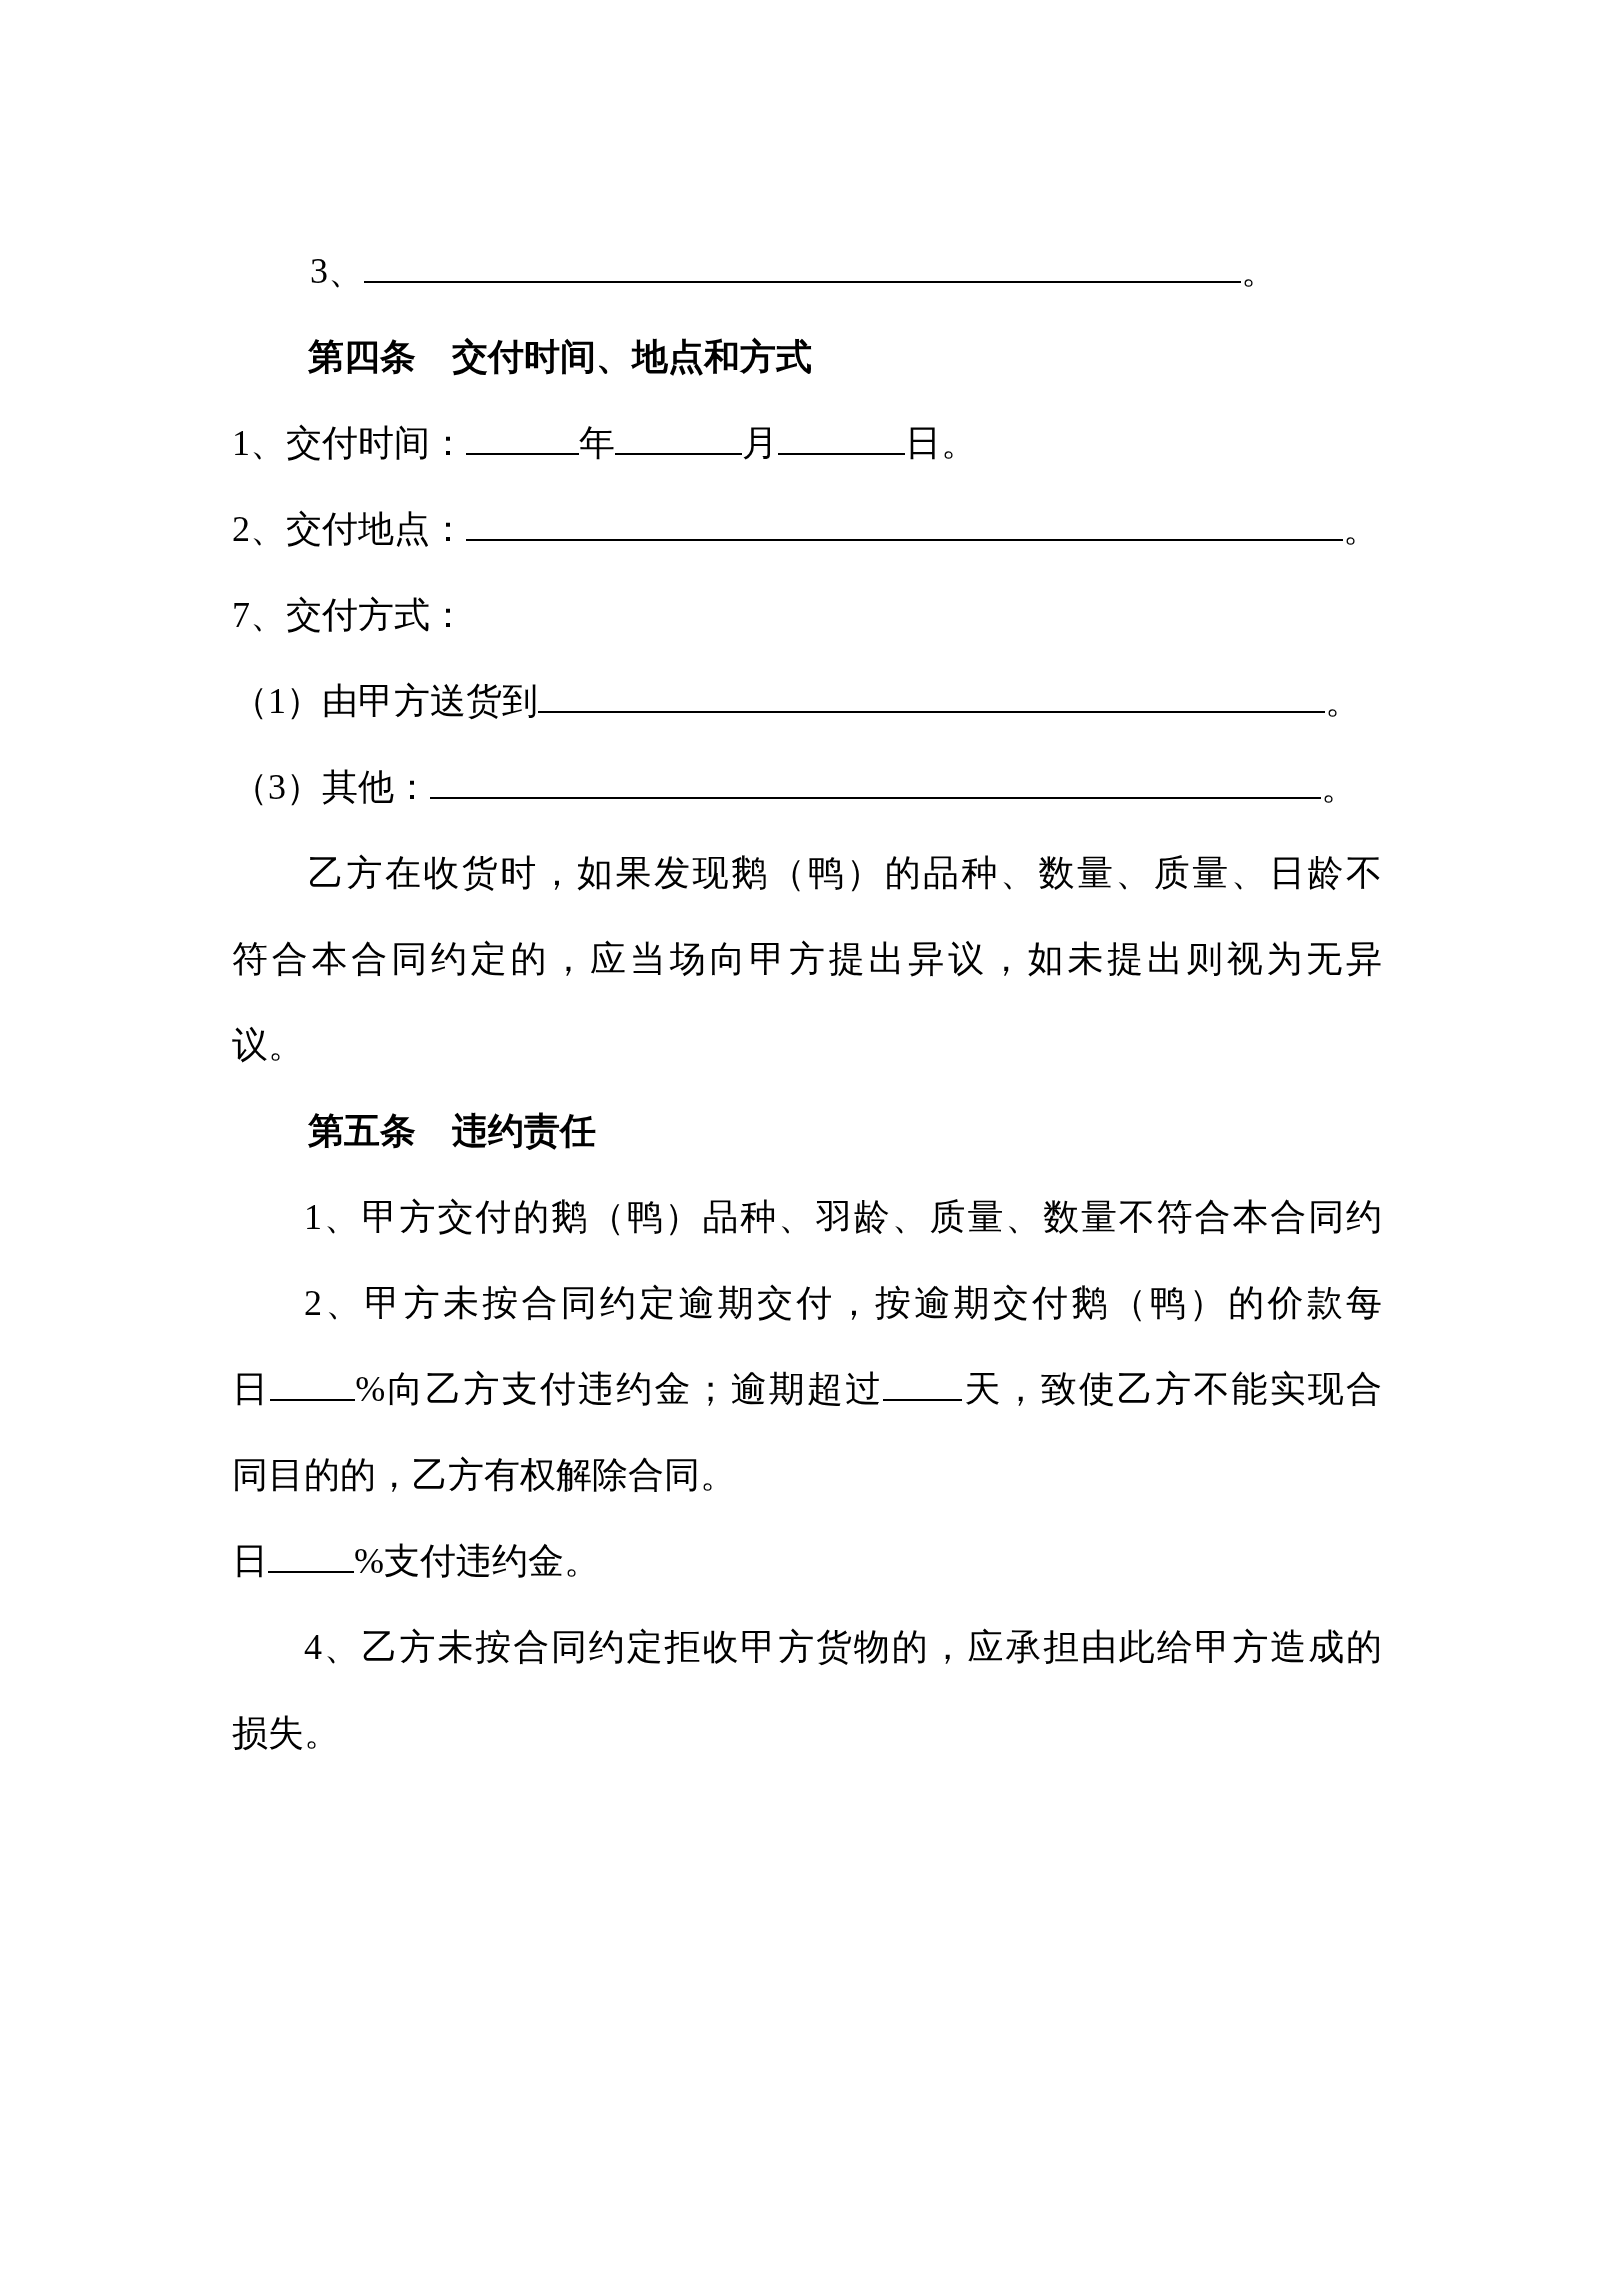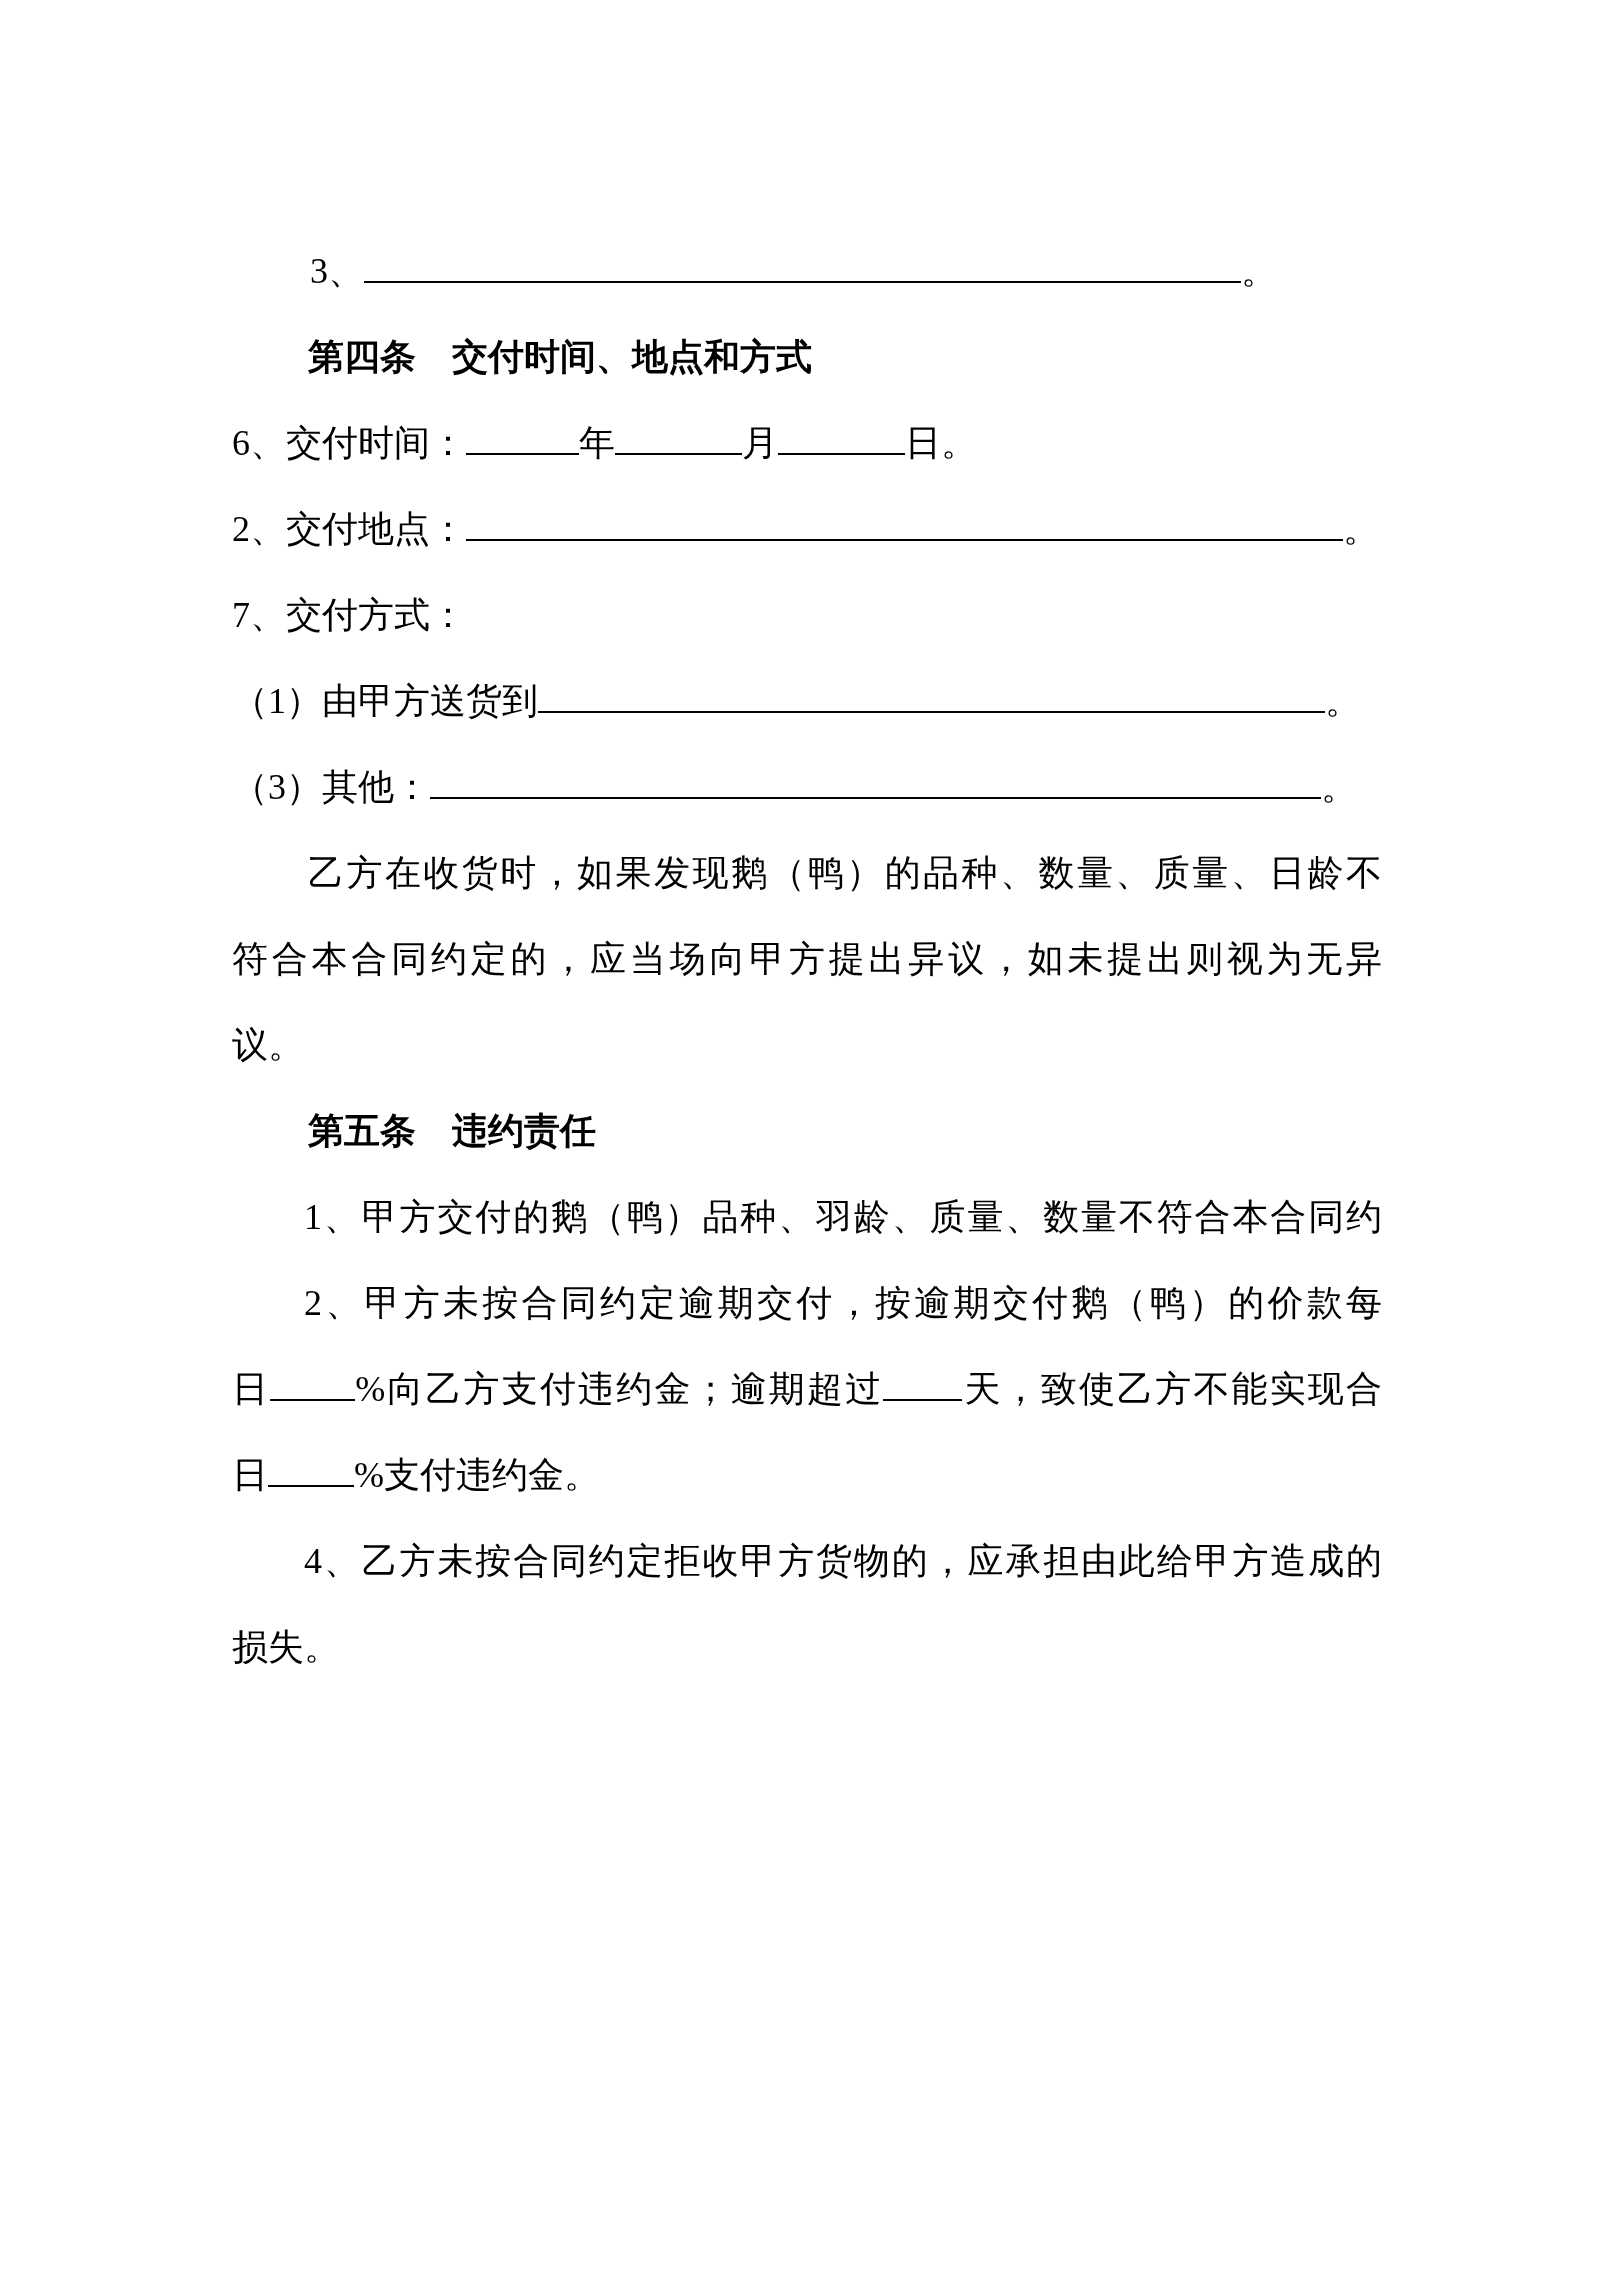--- a/index.html
+++ b/index.html
@@ -45,30 +45,31 @@
     vertical-align: baseline;
   }
 </style>
 </head>
 <body>
 
 <div class="page">
   <div class="body-block" style="color: rgb(0, 0, 0);">
       <div class="line" style="text-indent: 78px;"><span>3、</span><span class="blank" style="width: 877px; border-bottom-color: rgb(0, 0, 0);"></span><span>。</span></div>
       <div class="line bold" style="text-indent: 76px;"><span>第四条　交付时间、地点和方式</span></div>
-      <div class="line"><span>6、交付时间：</span><span class="blank" style="width: 113px; border-bottom-color: rgb(0, 0, 0);"></span><span>年</span><span class="blank" style="width: 127px; border-bottom-color: rgb(0, 0, 0);"></span><span>月</span><span class="blank" style="width: 127px; border-bottom-color: rgb(0, 0, 0);"></span><span>日。</span></div>
+      <div class="line"><span>1、交付时间：</span><span class="blank" style="width: 113px; border-bottom-color: rgb(0, 0, 0);"></span><span>年</span><span class="blank" style="width: 127px; border-bottom-color: rgb(0, 0, 0);"></span><span>月</span><span class="blank" style="width: 127px; border-bottom-color: rgb(0, 0, 0);"></span><span>日。</span></div>
       <div class="line"><span>2、交付地点：</span><span class="blank" style="width: 877px; border-bottom-color: rgb(0, 0, 0);"></span><span>。</span></div>
       <div class="line"><span>7、交付方式：</span></div>
       <div class="line"><span>（1）由甲方送货到</span><span class="blank" style="width: 787px; border-bottom-color: rgb(0, 0, 0);"></span><span>。</span></div>
       <div class="line"><span>（3）其他：</span><span class="blank" style="width: 891px; border-bottom-color: rgb(0, 0, 0);"></span><span>。</span></div>
       <div class="line justify" style="text-indent: 76px;"><span>乙方在收货时，如果发现鹅（鸭）的品种、数量、质量、日龄不</span></div>
       <div class="line justify"><span>符合本合同约定的，应当场向甲方提出异议，如未提出则视为无异</span></div>
       <div class="line"><span>议。</span></div>
       <div class="line bold" style="text-indent: 76px;"><span>第五条　违约责任</span></div>
       <div class="line justify" style="text-indent: 72px;"><span>1、甲方交付的鹅（鸭）品种、羽龄、质量、数量不符合本合同约</span></div>
       <div class="line justify" style="text-indent: 72px;"><span>2、甲方未按合同约定逾期交付，按逾期交付鹅（鸭）的价款每</span></div>
       <div class="line justify"><span>日</span><span class="blank" style="width: 85px; border-bottom-color: rgb(0, 0, 0);"></span><span>%向乙方支付违约金；逾期超过</span><span class="blank" style="width: 79px; border-bottom-color: rgb(0, 0, 0);"></span><span>天，致使乙方不能实现合</span></div>
+      <div class="line"><span>同目的的，乙方有权解除合同。</span></div>
       <div class="line"><span>日</span><span class="blank" style="width: 86px; border-bottom-color: rgb(0, 0, 0);"></span><span>%支付违约金。</span></div>
       <div class="line justify" style="text-indent: 72px;"><span>4、乙方未按合同约定拒收甲方货物的，应承担由此给甲方造成的</span></div>
       <div class="line"><span>损失。</span></div>
     </div>
 </div>
 
 
 </body></html>

